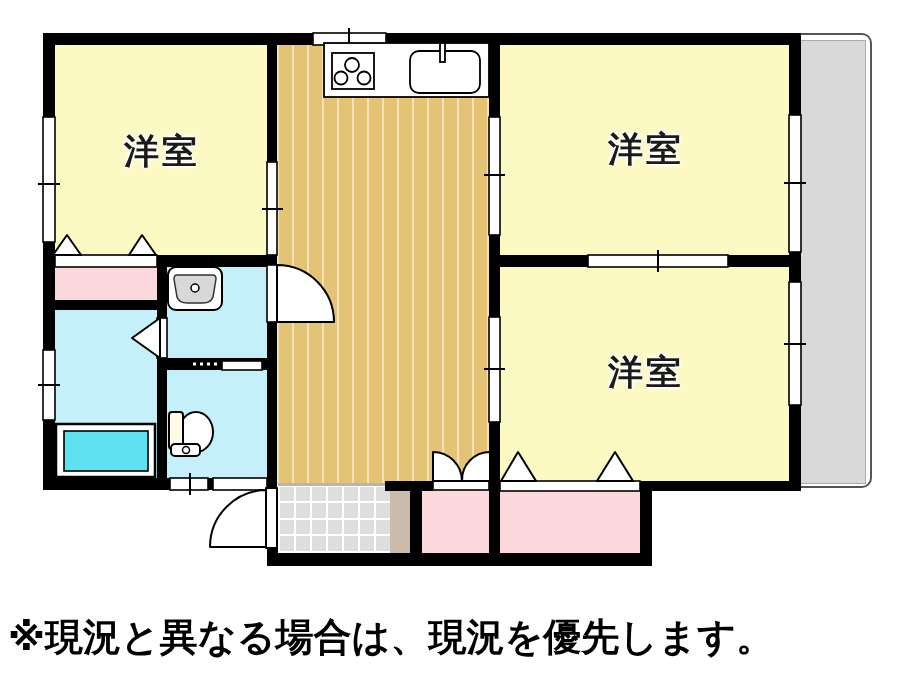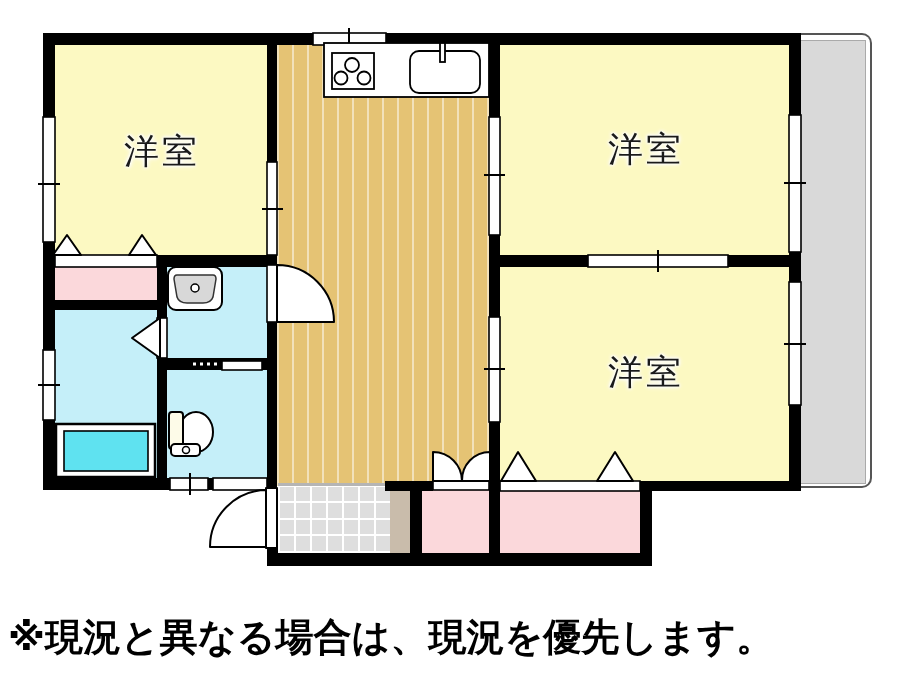--- a/index.html
+++ b/index.html
@@ -22,21 +22,21 @@
     background-image:repeating-linear-gradient(90deg,#fff 0 2px,rgba(255,255,255,0) 2px 16px),
                      repeating-linear-gradient(0deg,#fff 0 2px,rgba(255,255,255,0) 2px 16.5px);}
   #floor-shoe{left:390px;top:490px;width:20px;height:67px;background:#c9bcab;}
   #balcony-outer{left:799px;top:33px;width:73px;height:455px;background:#fff;
     border:2px solid #555;border-left:none;border-radius:0 10px 10px 0;box-sizing:border-box;}
   #balcony-inner{left:800px;top:40px;width:66px;height:444px;background:#d9d9d9;border:1px solid #aaa;border-left:none;box-sizing:border-box;}
   #entry-step{left:278px;top:483px;width:112px;height:3px;background:#b5b5b5;}
   
   #overlay{left:0;top:0;width:910px;height:686px;}
   
-  .room-label{position:absolute;font-size:35px;font-weight:400;color:#1a1a1a;letter-spacing:3px;
+  .room-label{position:absolute;font-size:35px;font-weight:700;color:#1a1a1a;letter-spacing:3px;
     white-space:nowrap;transform:translate(-50%,-50%);
     text-shadow:0 0 3px #fff,0 0 3px #fff,0 0 5px #fff,0 0 5px #fff;}
   #label-room1{left:162px;top:151px;}
   #label-room2{left:646px;top:149px;}
   #label-room3{left:646px;top:372px;}
   #notice{position:absolute;left:0;top:612px;width:782px;text-align:center;
     font-size:38px;font-weight:600;color:#000;white-space:nowrap;}
 </style>
 </head>
 <body>

